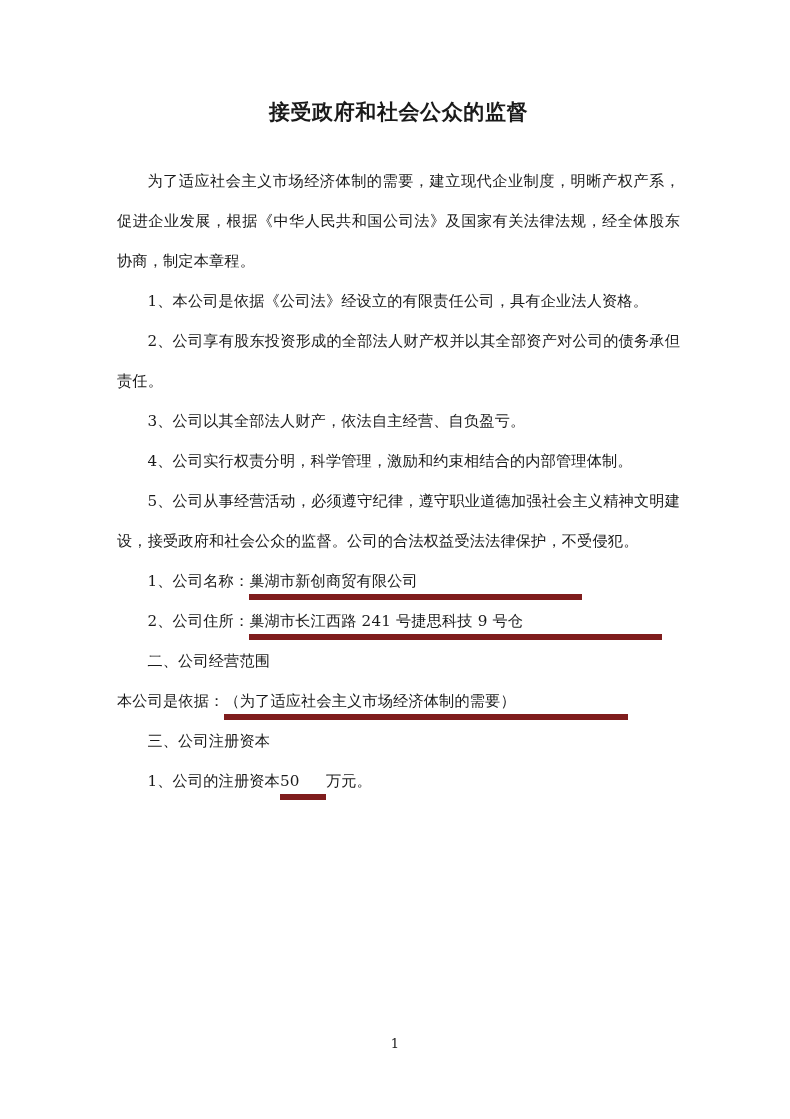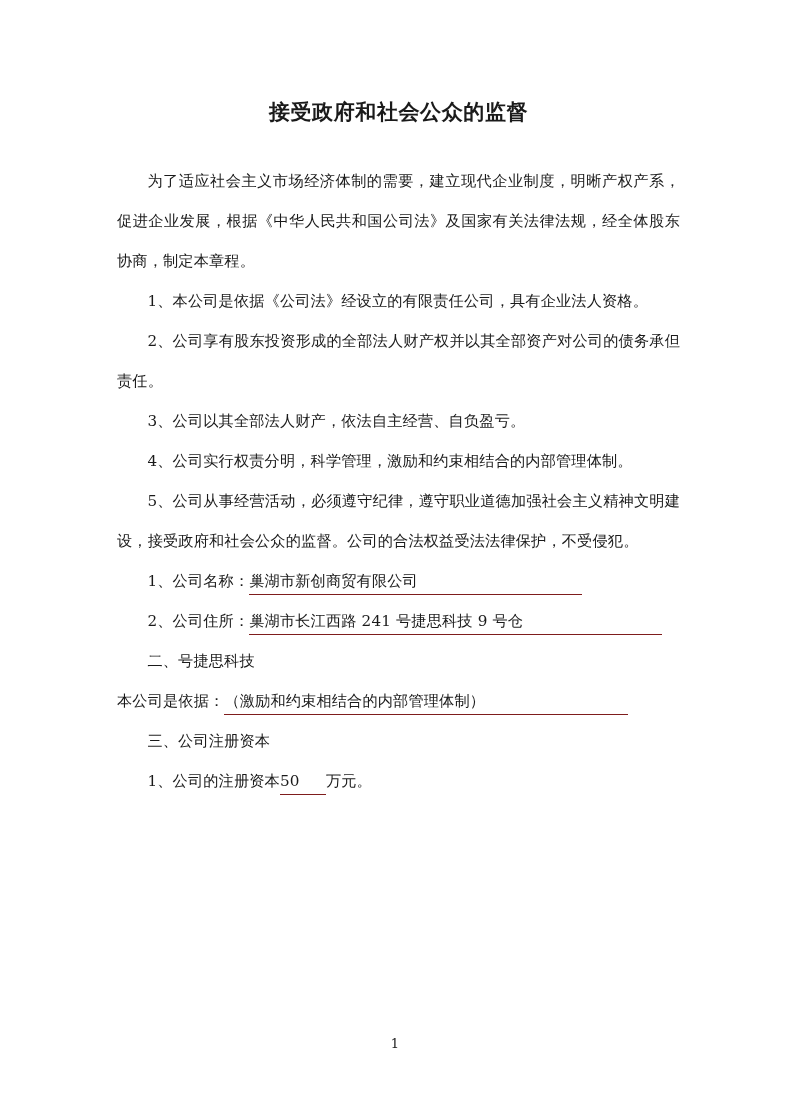--- a/index.html
+++ b/index.html
@@ -59,21 +59,21 @@
     letter-spacing: 0.15px;
   }
   p.indent {
     text-indent: 2em;
   }
   p.noindent {
     text-indent: 0;
   }
   .u-fill {
     display: inline-block;
-    border-bottom: 1px solid #7f1d1d;
+    border-bottom: 6px solid #7f1d1d;
     line-height: 26px;
     vertical-align: baseline;
     white-space: pre;
     text-indent: 0;
   }
   .u-name   { min-width: 333px; }
   .u-addr   { min-width: 413px; }
   .u-scope  { min-width: 404px; }
   .u-cap    { min-width: 46px; text-align: left; }
   .page-number {
@@ -113,24 +113,24 @@
 
 
       <p class="para indent">
         <span>1、公司名称：</span><span class="u-fill u-name">巢湖市新创商贸有限公司</span>
       </p>
 
       <p class="para indent">
         <span>2、公司住所：</span><span class="u-fill u-addr">巢湖市长江西路 241 号捷思科技 9 号仓</span>
       </p>
 
-      <p class="para indent">二、号捷思科技</p>
+      <p class="para indent">二、公司经营范围</p>
 
       <p class="para noindent">
-        <span>本公司是依据：</span><span class="u-fill u-scope">（激励和约束相结合的内部管理体制）</span>
+        <span>本公司是依据：</span><span class="u-fill u-scope">（为了适应社会主义市场经济体制的需要）</span>
       </p>
 
       <p class="para indent">三、公司注册资本</p>
 
       <p class="para indent">
         <span>1、公司的注册资本</span><span class="u-fill u-cap">50</span><span>万元。</span>
       </p>
 
     </div>
   </div>

